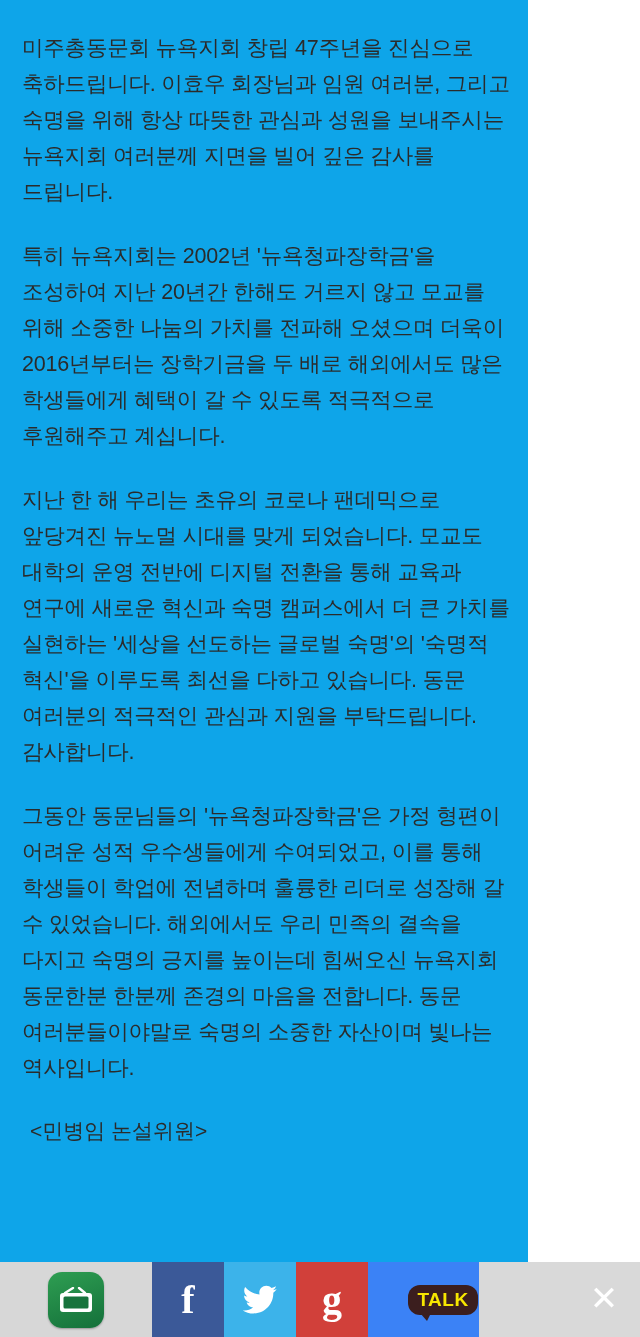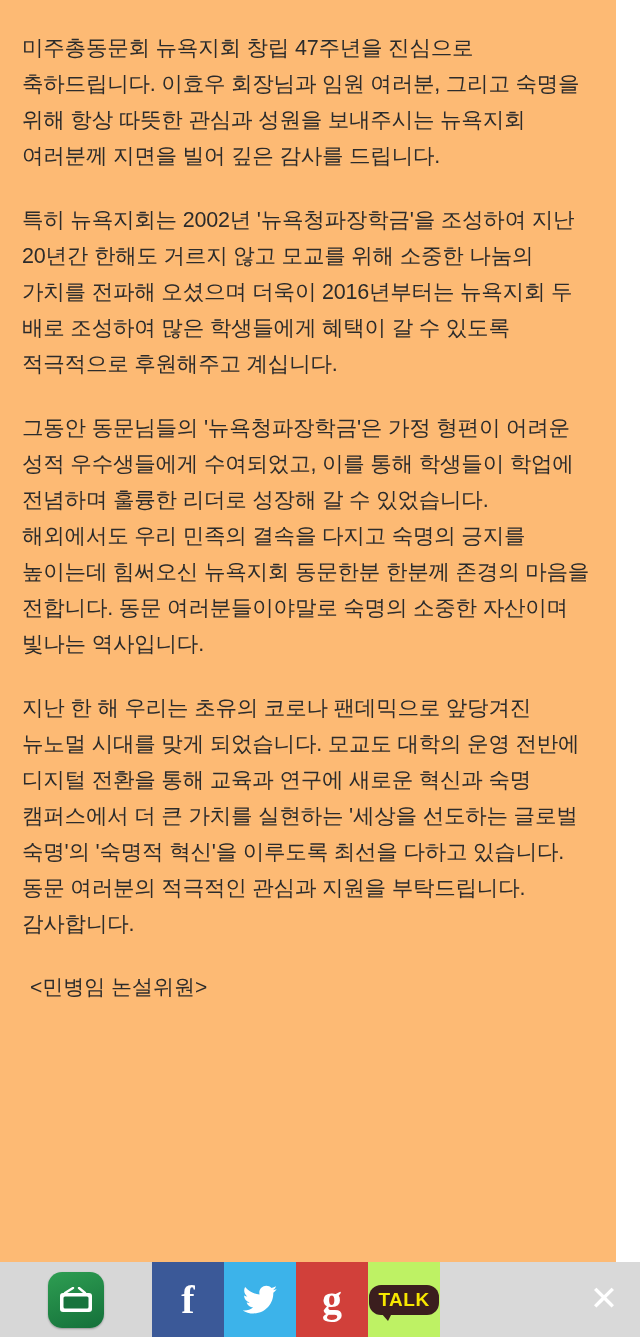--- a/index.html
+++ b/index.html
@@ -13,25 +13,25 @@
     position: relative;
     overflow: hidden;
     font-family: "Liberation Sans", "DejaVu Sans", sans-serif;
   }
 
   
   .article {
     position: absolute;
     top: 0;
     left: 0;
-    width: 616px;
+    width: 528px;
     height: 1262px;
     box-sizing: border-box;
     padding: 30px 18px 0 22px;
-    background: #fdba74;
+    background: #0ea5e9;
   }
   .para {
     font-size: 21.5px;
     line-height: 36px;
     color: #2b2b2b;
     letter-spacing: -0.2px;
     margin: 0 0 28px 0;
     word-break: keep-all;
     text-align: left;
   }
@@ -91,21 +91,21 @@
     justify-content: center;
     color: #ffffff;
     font-weight: bold;
     font-size: 40px;
     line-height: 1;
     font-family: "Liberation Serif", "DejaVu Serif", serif;
   }
   .social.fb { background: #3b5998; }
   .social.tw { background: #3cb3ea; }
   .social.gp { background: #d1403a; }
-  .social.kk { background: #bef264; color: #3b1e1e; }
+  .social.kk { background: #3b82f6; color: #3b1e1e; padding-left: 39px; }
   .social.kk .talk-bubble {
     background: #3b1e1e;
     color: #f7e600;
     border-radius: 12px;
     font-size: 19px;
     font-family: "Liberation Sans", sans-serif;
     padding: 5px 9px 6px 9px;
     position: relative;
     font-weight: bold;
     letter-spacing: 0.5px;
@@ -153,23 +153,23 @@
     cursor: pointer;
   }
   .ad-close span { display:block; margin-top:-4px; font-weight: 300; }
 </style>
 </head>
 <body>
 
 <div class="article">
   <p class="para">미주총동문회 뉴욕지회 창립 47주년을 진심으로 축하드립니다.
 이효우 회장님과 임원 여러분, 그리고 숙명을 위해 항상 따뜻한 관심과 성원을 보내주시는 뉴욕지회 여러분께 지면을 빌어 깊은 감사를 드립니다.</p>
-  <p class="para">특히 뉴욕지회는 2002년 '뉴욕청파장학금'을 조성하여 지난 20년간 한해도 거르지 않고 모교를 위해 소중한 나눔의 가치를 전파해 오셨으며 더욱이 2016년부터는 뉴욕지회 두 배로 조성하여 많은 학생들에게 혜택이 갈 수 있도록 적극적으로 후원해주고 계십니다.</p>
+  <p class="para">특히 뉴욕지회는 2002년 '뉴욕청파장학금'을 조성하여 지난 20년간 한해도 거르지 않고 모교를 위해 소중한 나눔의 가치를 전파해 오셨으며 더욱이 2016년부터는 장학기금을 두 배로 해외에서도 많은 학생들에게 혜택이 갈 수 있도록 적극적으로 후원해주고 계십니다.</p>
+  <p class="para">지난 한 해 우리는 초유의 코로나 팬데믹으로 앞당겨진 뉴노멀 시대를 맞게 되었습니다. 모교도 대학의 운영 전반에 디지털 전환을 통해 교육과 연구에 새로운 혁신과 숙명 캠퍼스에서 더 큰 가치를 실현하는 '세상을 선도하는 글로벌 숙명'의 '숙명적 혁신'을 이루도록 최선을 다하고 있습니다. 동문 여러분의 적극적인 관심과 지원을 부탁드립니다. 감사합니다.</p>
   <p class="para">그동안 동문님들의 '뉴욕청파장학금'은 가정 형편이 어려운 성적 우수생들에게 수여되었고, 이를 통해 학생들이 학업에 전념하며 훌륭한 리더로 성장해 갈 수 있었습니다. 해외에서도 우리 민족의 결속을 다지고 숙명의 긍지를 높이는데 힘써오신 뉴욕지회 동문한분 한분께 존경의 마음을 전합니다. 동문 여러분들이야말로 숙명의 소중한 자산이며 빛나는 역사입니다.</p>
-  <p class="para">지난 한 해 우리는 초유의 코로나 팬데믹으로 앞당겨진 뉴노멀 시대를 맞게 되었습니다. 모교도 대학의 운영 전반에 디지털 전환을 통해 교육과 연구에 새로운 혁신과 숙명 캠퍼스에서 더 큰 가치를 실현하는 '세상을 선도하는 글로벌 숙명'의 '숙명적 혁신'을 이루도록 최선을 다하고 있습니다. 동문 여러분의 적극적인 관심과 지원을 부탁드립니다. 감사합니다.</p>
   <p class="signature">&lt;민병임 논설위원&gt;</p>
 </div>
 
 <div class="ad-banner">
   <div class="ad-strip">
     <div class="ad-left">
       <div class="ad-appicon">
         <svg width="34" height="26" viewBox="0 0 34 26" aria-hidden="true">
           <rect x="1" y="6" width="32" height="19" rx="3" fill="#ffffff"></rect>
           <path d="M6 6 L14 1 M20 1 L26 6" stroke="#ffffff" stroke-width="2.4" fill="none" stroke-linecap="round"></path>

